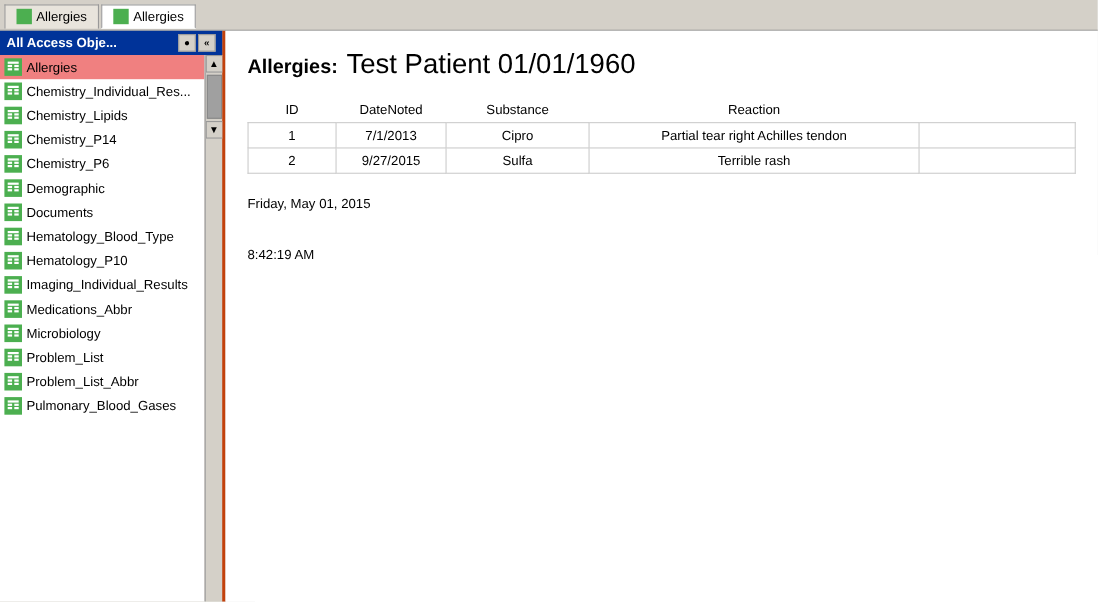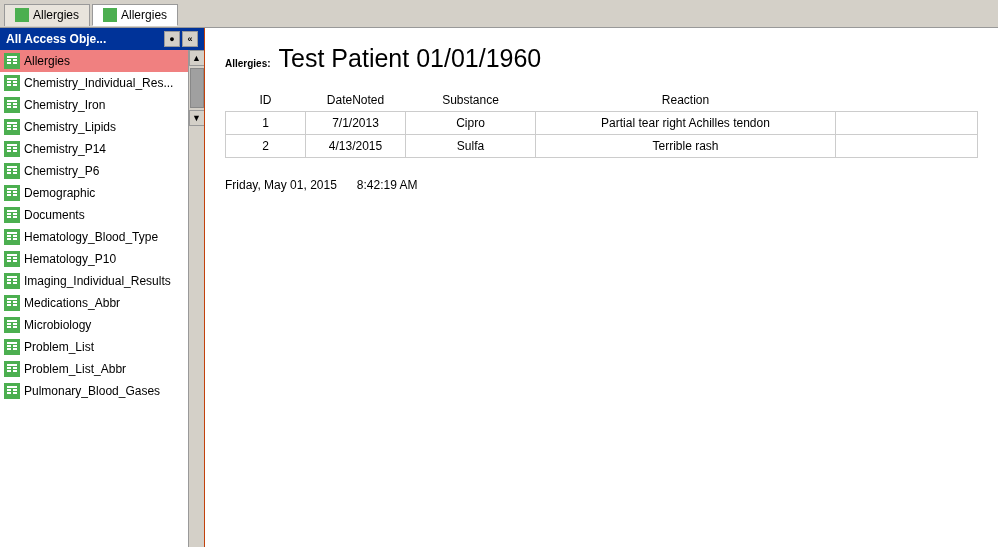--- a/index.html
+++ b/index.html
@@ -45,21 +45,21 @@
     
     .main-layout {
       display: flex;
       height: calc(547px - 28px);
     }
 
     
     .left-panel {
       width: 205px;
       background: #d4d0c8;
-      border-right: 1px solid #c2410c;
+      border-right: 3px solid #c2410c;
       display: flex;
       flex-direction: column;
       flex-shrink: 0;
     }
     .left-panel-header {
       display: flex;
       align-items: center;
       justify-content: space-between;
       background: #003399;
       color: white;
@@ -169,21 +169,21 @@
 
     .allergies-title {
       font-size: 20px;
       font-weight: normal;
       margin-bottom: 16px;
       display: flex;
       align-items: baseline;
       gap: 8px;
     }
     .allergies-label {
-      font-size: 10px;
+      font-size: 18px;
       font-weight: bold;
     }
     .patient-name {
       font-size: 25px;
     }
 
     
     .data-table {
       width: 100%;
       border-collapse: collapse;
@@ -208,22 +208,23 @@
     }
     .col-id { width: 80px; }
     .col-date { width: 100px; }
     .col-substance { width: 130px; }
     .col-reaction { width: 300px; }
     .col-extra { width: auto; }
 
     .timestamp-area {
       margin-top: 20px;
       display: flex;
-      gap: 20px;
-      font-size: 12px;
+      gap: 32px;
+      font-size: 12px;
+      flex-direction: column;
     }
   </style>
 </head>
 <body>
 
 <div class="tab-bar">
   <div class="tab">
     <span class="tab-icon"></span>
     <span>Allergies</span>
   </div>
@@ -263,33 +264,20 @@
               <svg viewBox="0 0 12 12" xmlns="http://www.w3.org/2000/svg">
                 <rect width="12" height="12" fill="#4CAF50"></rect>
                 <rect x="1" y="1" width="10" height="2" fill="white"></rect>
                 <rect x="1" y="4" width="4" height="2" fill="white"></rect>
                 <rect x="7" y="4" width="4" height="2" fill="white"></rect>
                 <rect x="1" y="7" width="4" height="2" fill="white"></rect>
                 <rect x="7" y="7" width="4" height="2" fill="white"></rect>
               </svg>
             </span>
             <span class="nav-item-label">Chemistry_Individual_Res...</span>
-          </div>
-          <div class="nav-item">
-            <span class="nav-item-icon">
-              <svg viewBox="0 0 12 12" xmlns="http://www.w3.org/2000/svg">
-                <rect width="12" height="12" fill="#4CAF50"></rect>
-                <rect x="1" y="1" width="10" height="2" fill="white"></rect>
-                <rect x="1" y="4" width="4" height="2" fill="white"></rect>
-                <rect x="7" y="4" width="4" height="2" fill="white"></rect>
-                <rect x="1" y="7" width="4" height="2" fill="white"></rect>
-                <rect x="7" y="7" width="4" height="2" fill="white"></rect>
-              </svg>
-            </span>
-            <span class="nav-item-label">Chemistry_Iron</span>
           </div>
           <div class="nav-item">
             <span class="nav-item-icon">
               <svg viewBox="0 0 12 12" xmlns="http://www.w3.org/2000/svg">
                 <rect width="12" height="12" fill="#4CAF50"></rect>
                 <rect x="1" y="1" width="10" height="2" fill="white"></rect>
                 <rect x="1" y="4" width="4" height="2" fill="white"></rect>
                 <rect x="7" y="4" width="4" height="2" fill="white"></rect>
                 <rect x="1" y="7" width="4" height="2" fill="white"></rect>
                 <rect x="7" y="7" width="4" height="2" fill="white"></rect>
@@ -483,21 +471,21 @@
         <tbody id="table-body">
         <tr>
               <td>1</td>
               <td>7/1/2013</td>
               <td>Cipro</td>
               <td>Partial tear right Achilles tendon</td>
               <td></td>
             </tr>
             <tr>
               <td>2</td>
-              <td>4/13/2015</td>
+              <td>9/27/2015</td>
               <td>Sulfa</td>
               <td>Terrible rash</td>
               <td></td>
             </tr>
           </tbody>
       </table>
 
       <div class="timestamp-area">
         <span>Friday, May 01, 2015</span>
         <span>8:42:19 AM</span>

